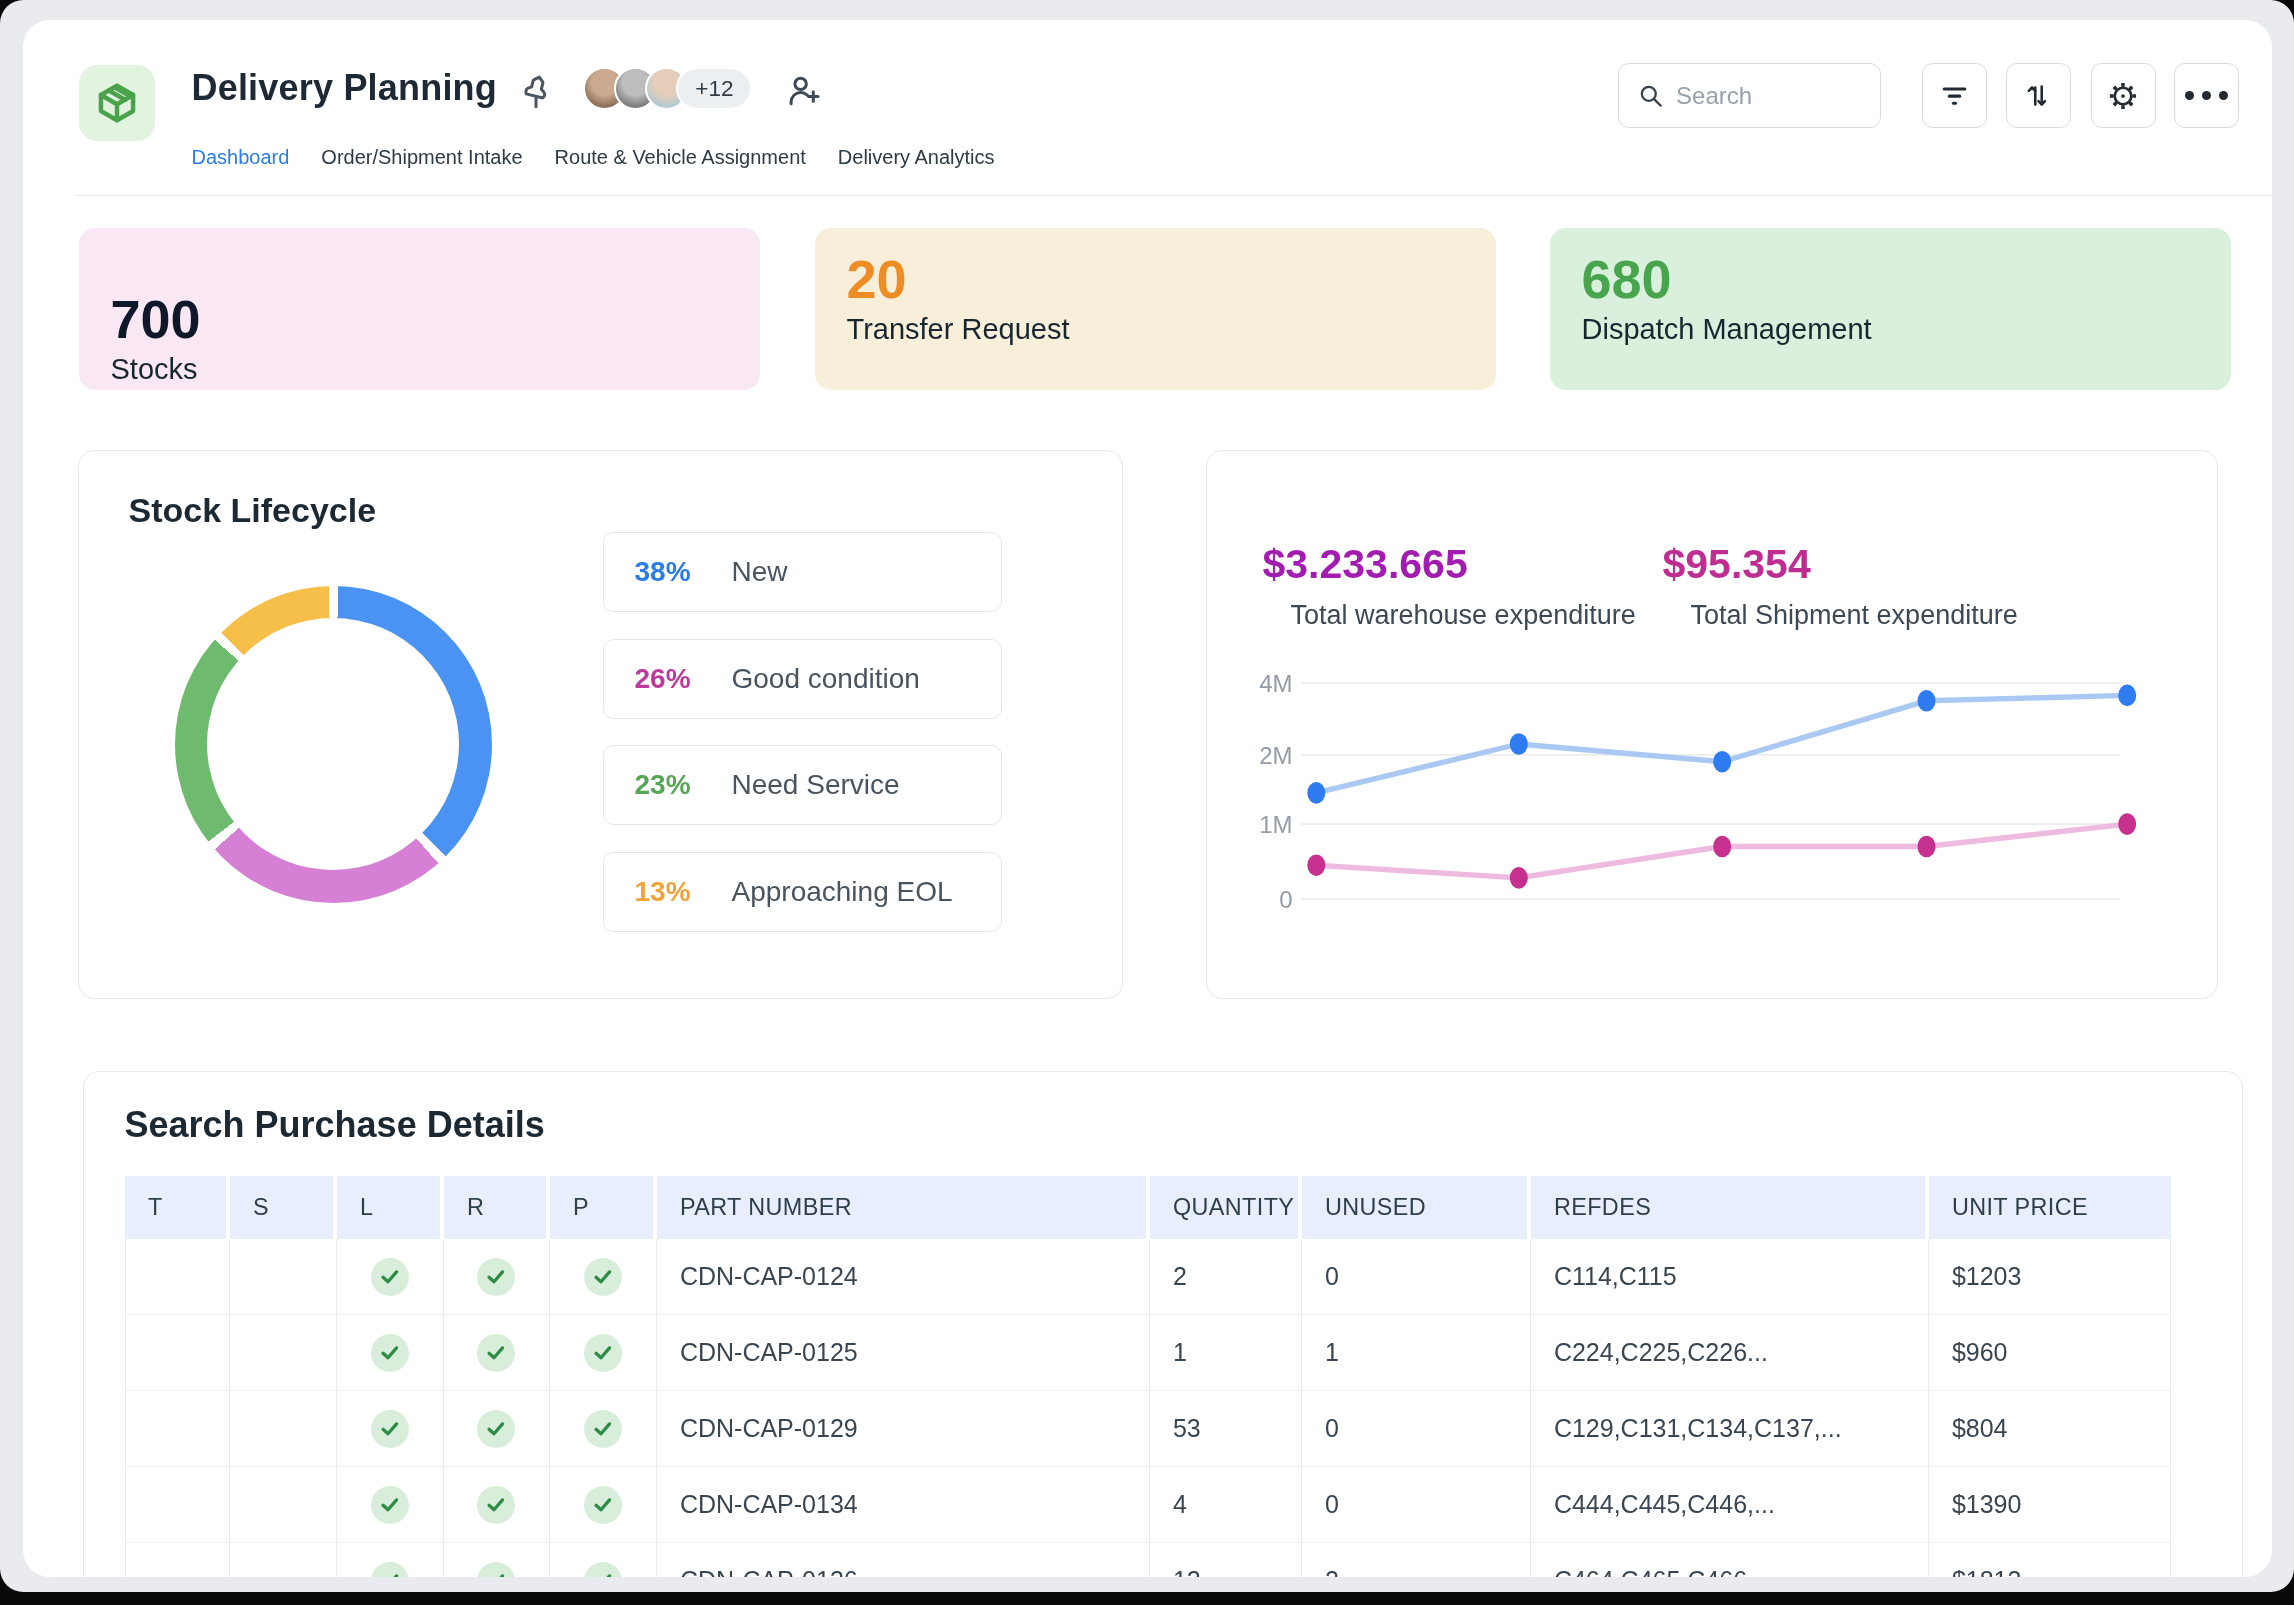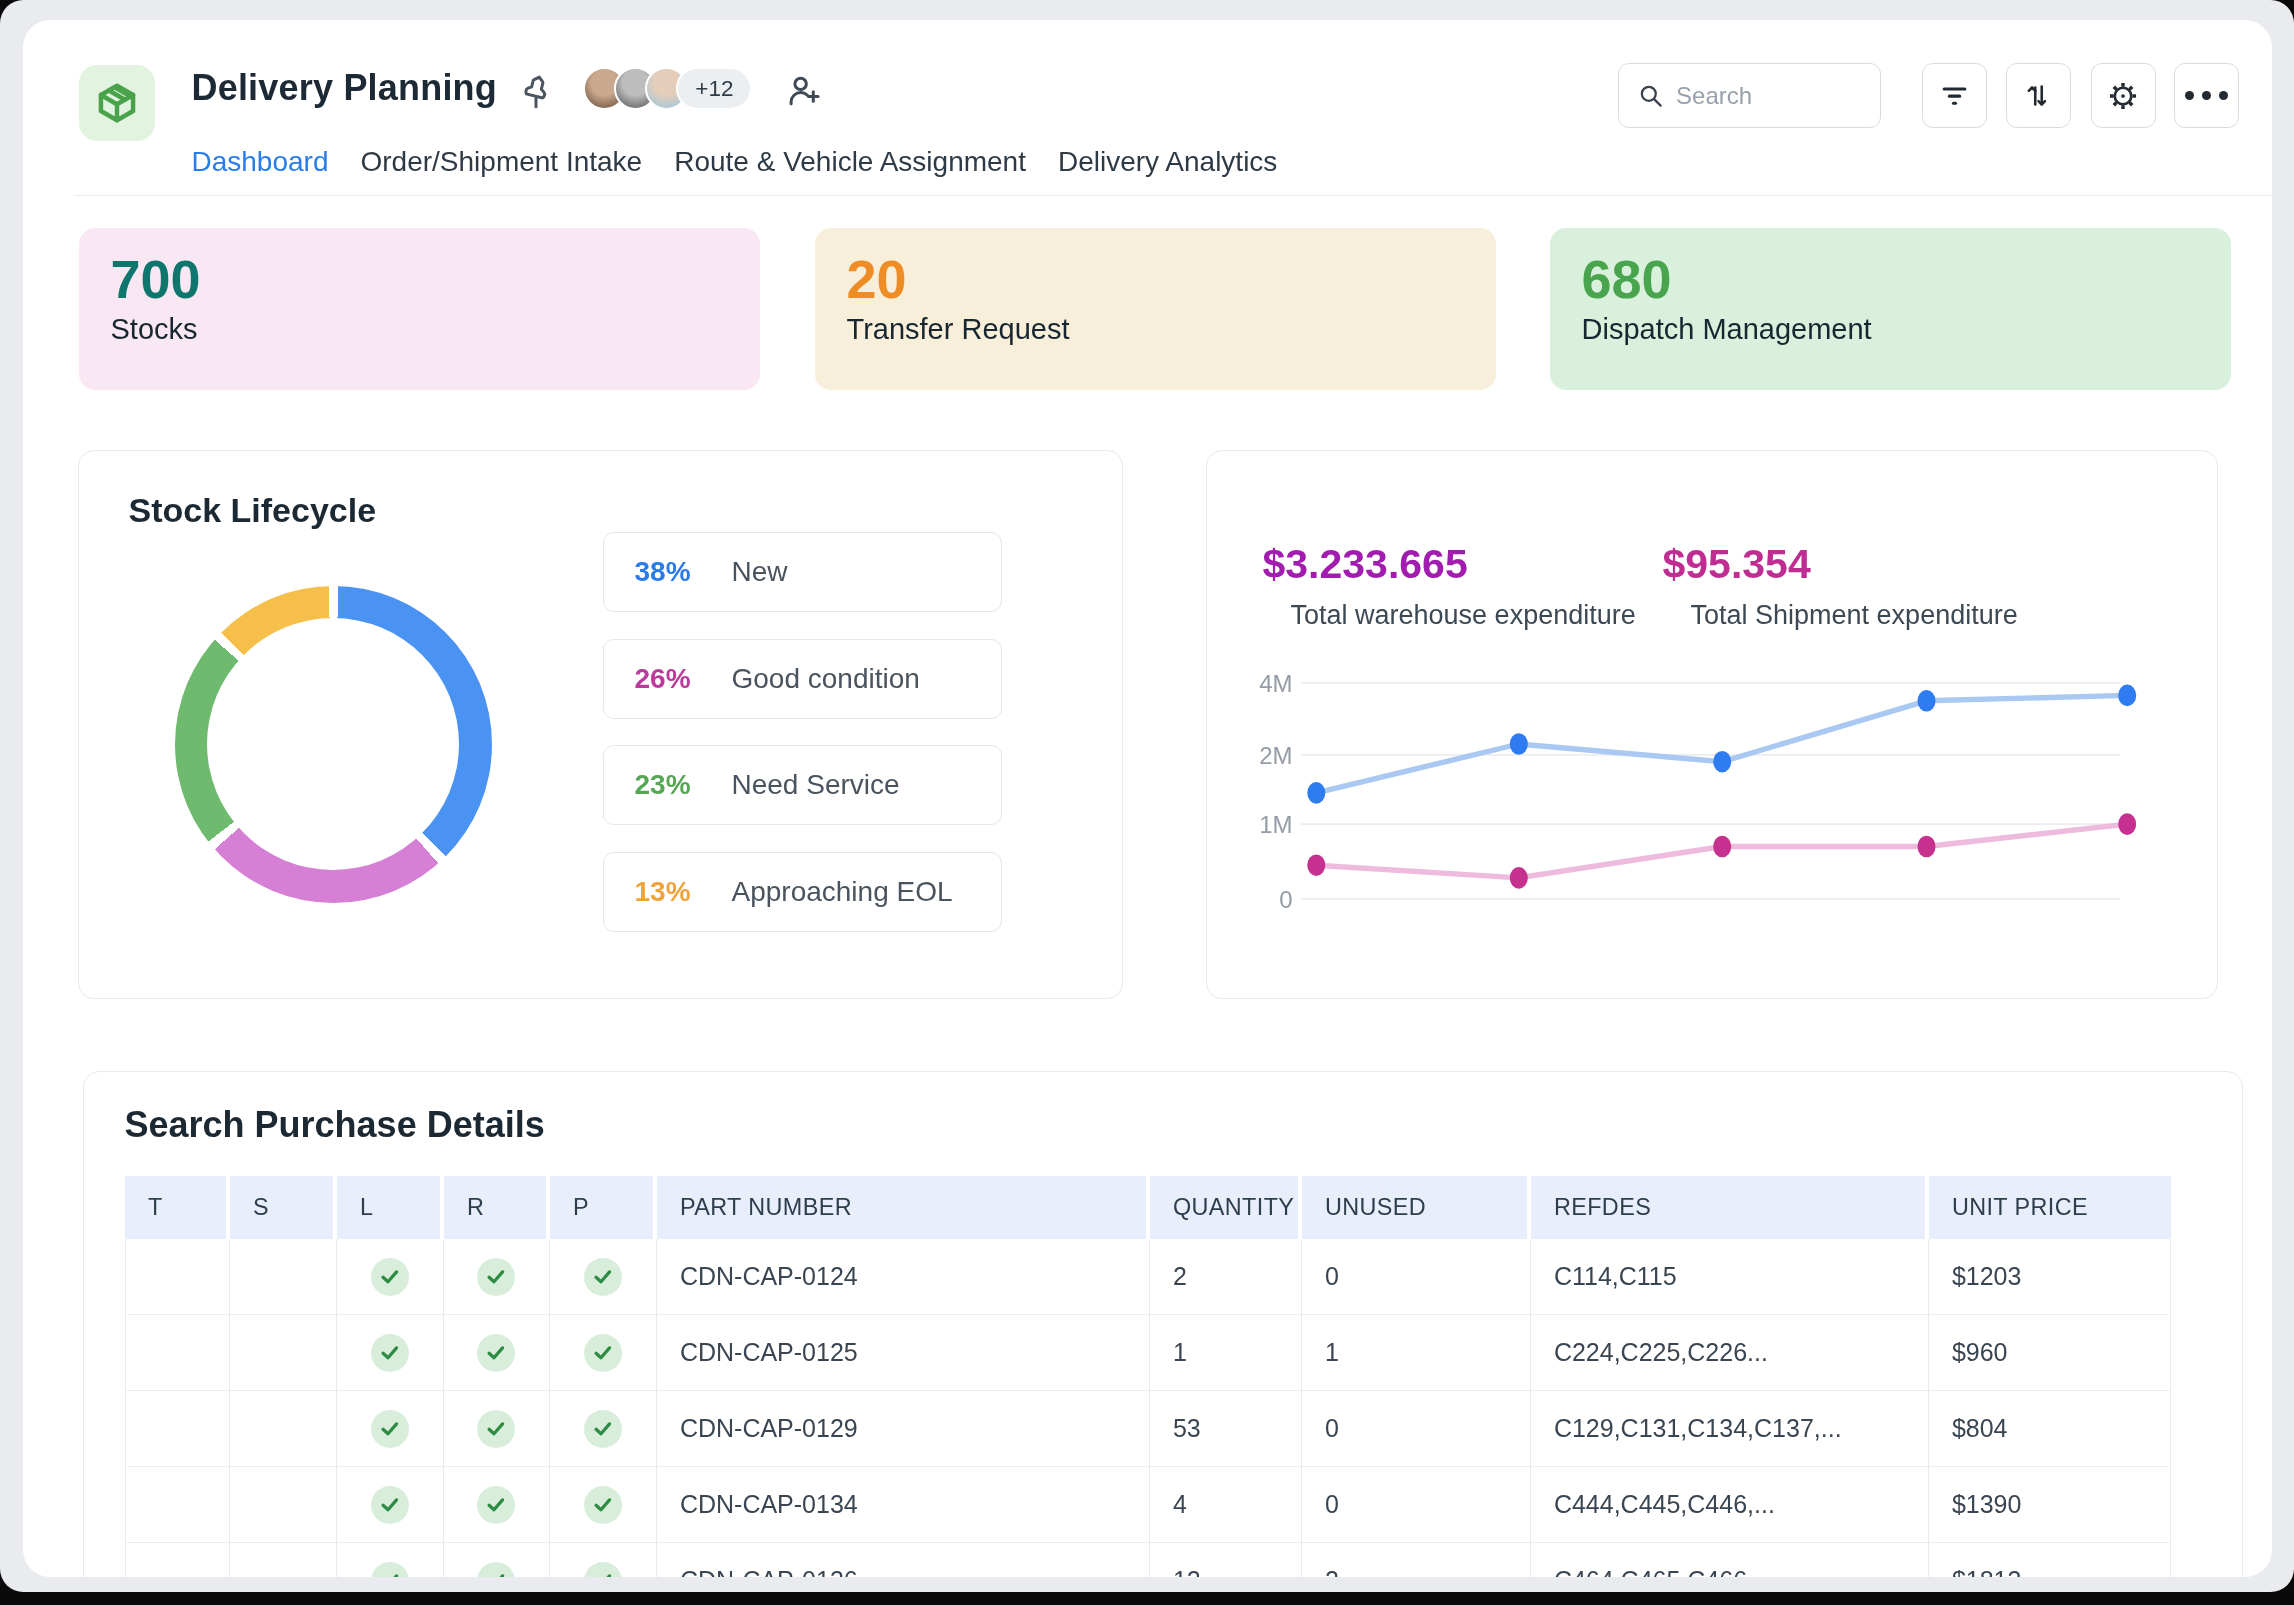--- a/index.html
+++ b/index.html
@@ -16,21 +16,21 @@
   .pin-btn { position:absolute; left:493px; top:50px; width:40px; height:40px; color:#4a5561; }
   .avatars { position:absolute; left:560px; top:47px; height:43px; display:flex; align-items:center; }
   .avatar { width:43px; height:43px; border-radius:50%; border:2.7px solid #fff; margin-left:-11.7px; position:relative; }
   .avatar:first-child { margin-left:0; }
   .av1 { background:radial-gradient(circle at 50% 35%, #caa98e 0 40%, #8d6f58 75%, #6e5443); }
   .av2 { background:radial-gradient(circle at 50% 35%, #bdbdbd 0 40%, #7c7c7c 75%, #565656); }
   .av3 { background:radial-gradient(circle at 50% 35%, #e4cdb9 0 40%, #b4c9d3 75%, #93aab6); }
   .more-pill { height:43px; min-width:76px; margin-left:-11.7px; background:#eceff2; border:2.7px solid #fff; border-radius:23.4px;
                display:flex; align-items:center; justify-content:center; font-size:22.5px; color:#2f3b46; font-weight:500; position:relative; }
   .invite-btn { position:absolute; left:761px; top:52px; width:38px; height:38px; color:#3f4a55; }
-  .tabs { position:absolute; left:169px; top:126px; display:flex; gap:32px; font-size:28px; font-weight:500; }
+  .tabs { position:absolute; left:169px; top:126px; display:flex; gap:32px; font-size:20px; font-weight:500; }
   .tab { color:#2e3a45; cursor:pointer; }
   .tab.active { color:#2a7ce8; }
   .header-divider { position:absolute; left:52px; right:0; top:175px; height:0.9px; background:#e7e9ec; }
 
   .search-box { position:absolute; left:1595px; top:43px; width:263px; height:65px; border:1.8px solid #d8dce1; border-radius:10.8px;
                 display:flex; align-items:center; padding:0 18px; gap:12.6px; background:#fff; }
   .search-box input { border:none; outline:none; font-size:24px; color:#333; width:171px;
                       font-family:"Liberation Sans","DejaVu Sans",sans-serif; }
   .search-box input::placeholder { color:#98a1ab; }
   .icon-btn { position:absolute; top:43px; width:65px; height:65px; border:1.8px solid #d8dce1; border-radius:10.8px; background:#fff;
@@ -175,21 +175,21 @@
   </div>
   <div class="icon-btn" style="left:2151px;">
     <span class="dots">
         <i></i>
         <i></i>
         <i></i>
       </span>
   </div>
 
   <div class="stat-card" style="left: 56px; background: rgb(249, 232, 244);">
-    <div class="stat-value" style="color: #0f766e;">700</div>
+    <div class="stat-value" style="color: #0f172a; margin-top: 40px;">700</div>
     <div class="stat-label">Stocks</div>
   </div>
   <div class="stat-card" style="left: 792px; background: rgb(248, 239, 219);">
     <div class="stat-value" style="color: rgb(238, 141, 38);">20</div>
     <div class="stat-label">Transfer Request</div>
   </div>
   <div class="stat-card" style="left: 1527px; background: rgb(217, 240, 220);">
     <div class="stat-value" style="color: rgb(73, 165, 77);">680</div>
     <div class="stat-label">Dispatch Management</div>
   </div>

